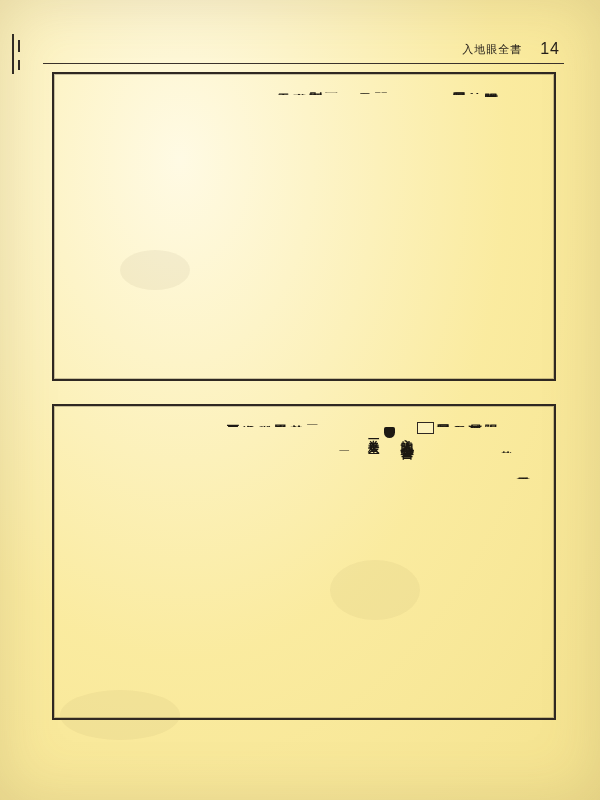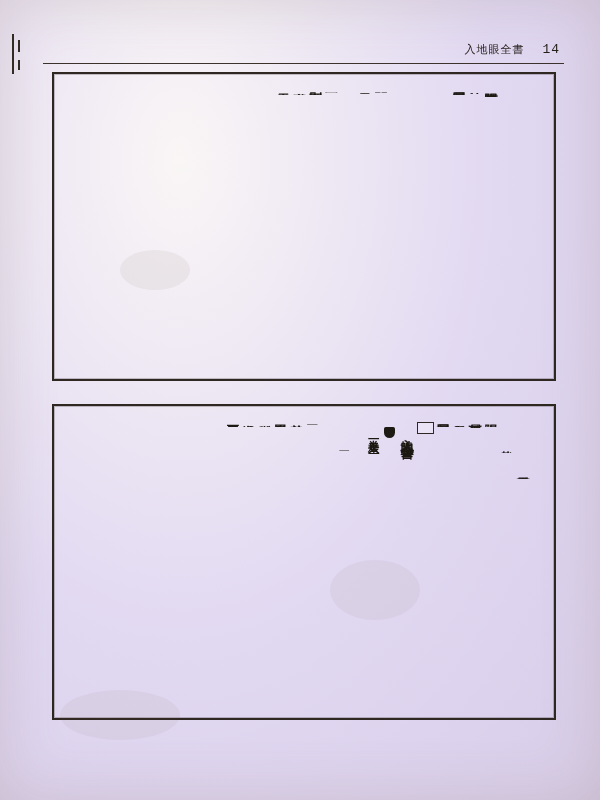--- a/index.html
+++ b/index.html
@@ -10,21 +10,21 @@
   body {
     width: 600px;
     height: 800px;
     overflow: hidden;
     font-family: "DejaVu Serif", serif;
   }
   .page {
     position: relative;
     width: 600px;
     height: 800px;
-    background: #c4b5fd;
+    background: #fde047;
   }
   
   .paper-tint {
     position: absolute;
     inset: 0;
     background:
       radial-gradient(ellipse at 30% 20%, rgba(255,253,245,0.9) 0%, rgba(248,244,232,0.55) 55%, rgba(236,229,212,0.5) 100%);
     pointer-events: none;
   }
   
@@ -47,22 +47,22 @@
     gap: 14px;
     color: #241f1a;
     font-size: 11px;
     letter-spacing: 1px;
   }
   .header-title {
     font-family: "DejaVu Sans", sans-serif;
     font-size: 11px;
   }
   .header-page {
-    font-family: Liberation Mono, monospace;
-    font-size: 13px;
+    font-family: Liberation Sans, sans-serif;
+    font-size: 16px;
     padding-left: 4px;
   }
   
   .spine {
     position: absolute;
     left: 10px;
     top: 34px;
     width: 14px;
     height: 42px;
   }

